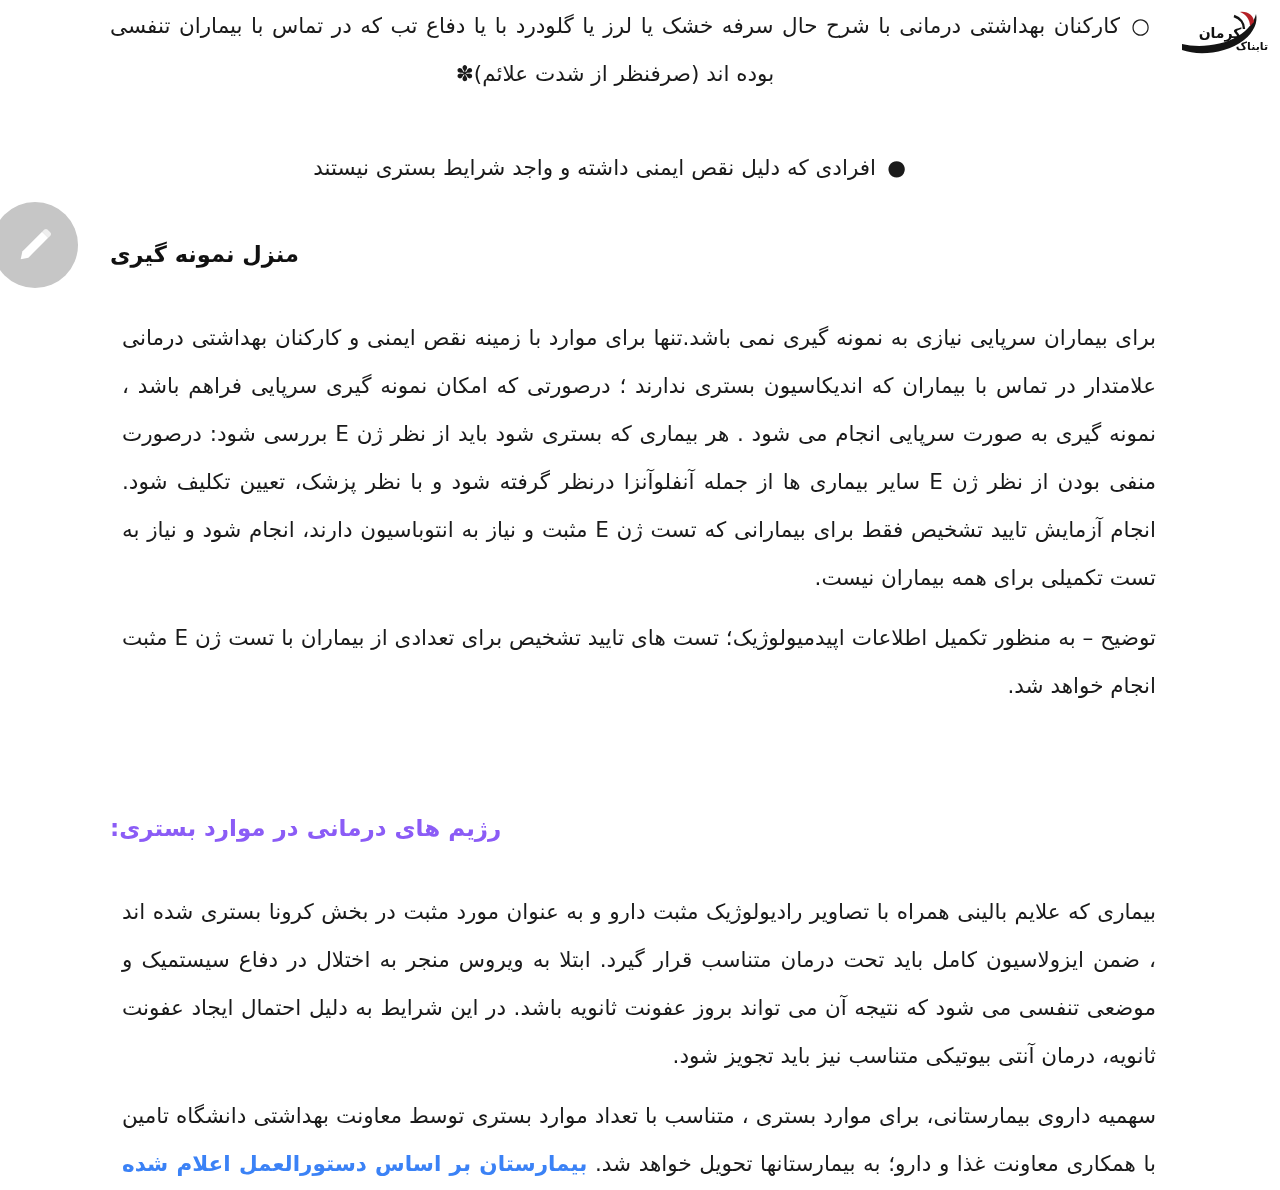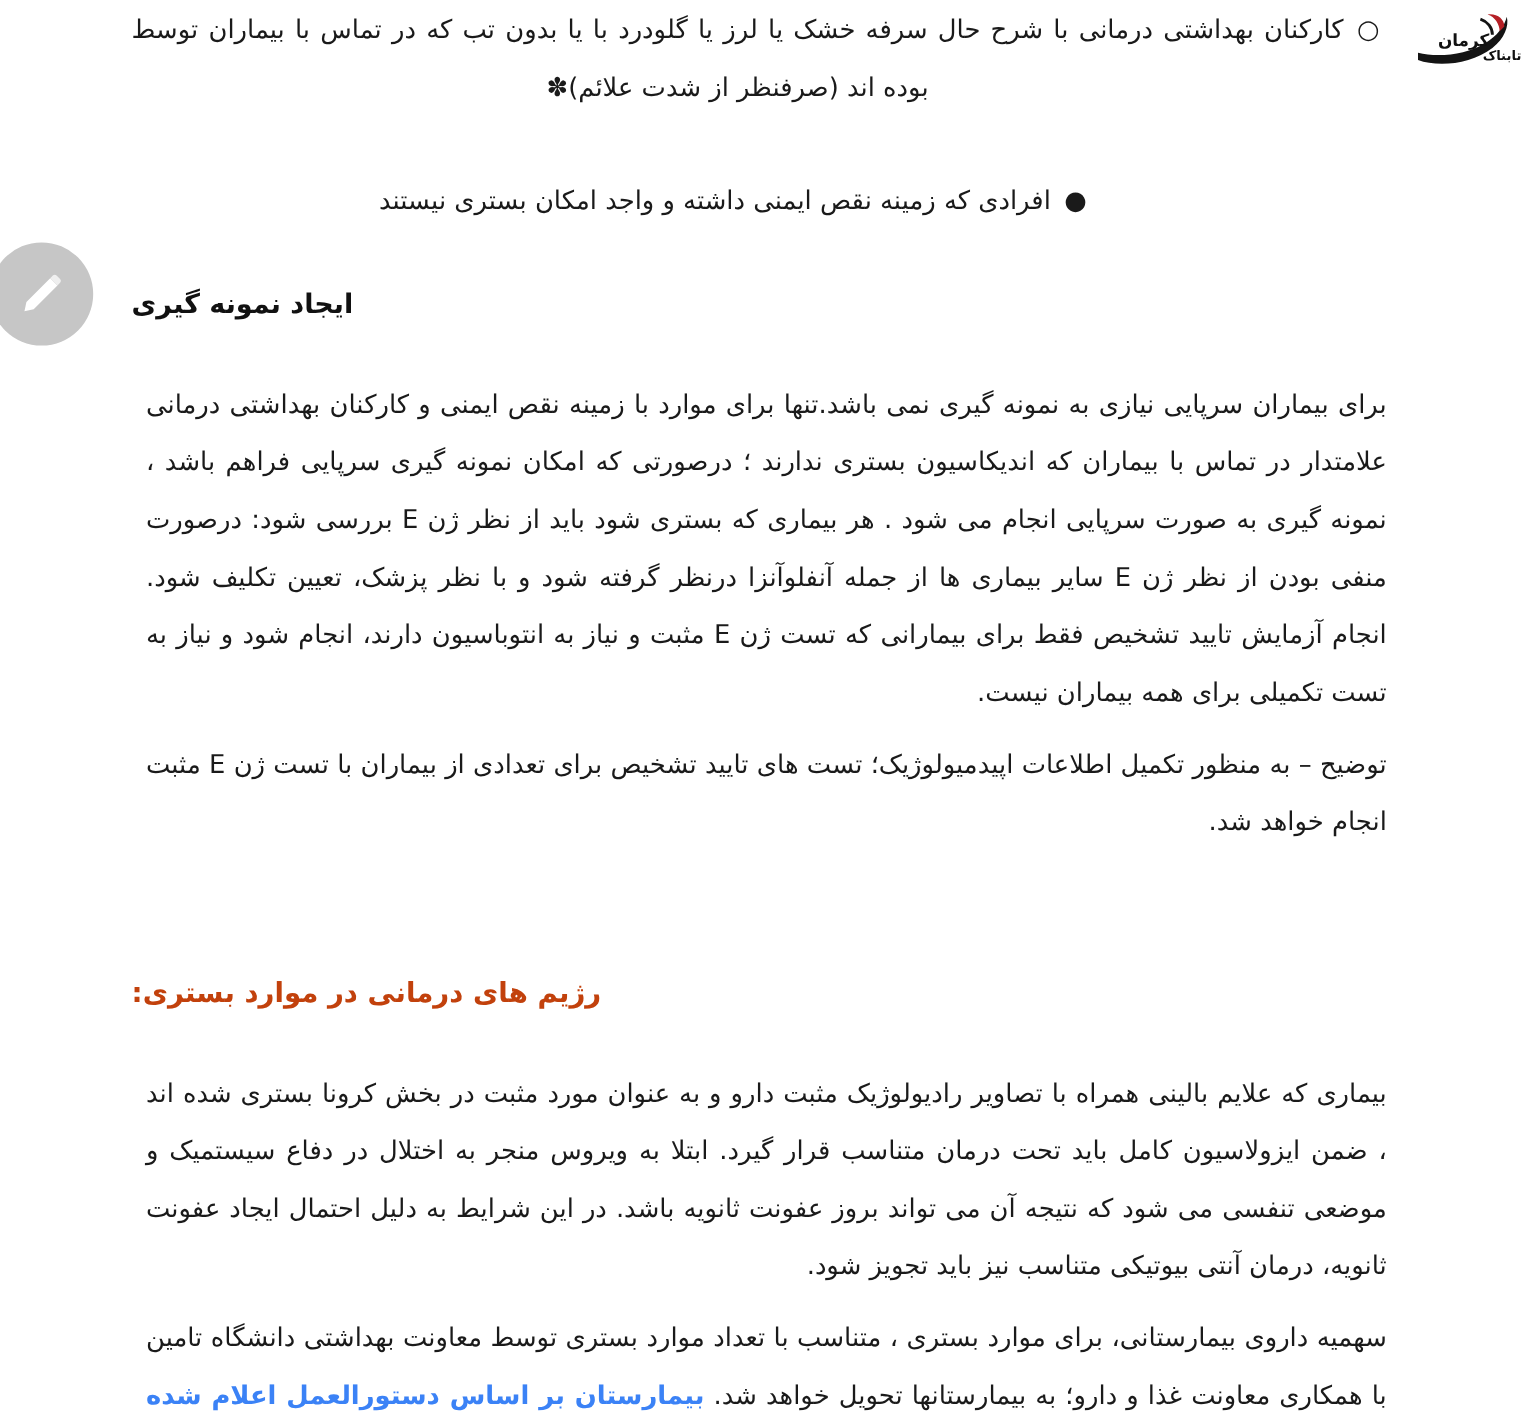--- a/index.html
+++ b/index.html
@@ -120,21 +120,21 @@
     line-height: 44px;
     text-align: left;
     color: #111111;
     margin: 0;
   }
   .heading-blue {
     font-size: 23px;
     font-weight: 700;
     line-height: 44px;
     text-align: left;
-    color: #c2410c;
+    color: #8b5cf6;
     margin: 0;
   }
 
   .gap-sm  { height: 26px; }
   .gap-md  { height: 40px; }
   .gap-xl  { height: 84px; }
 
   strong.b { font-weight: 700; color: #3b82f6; }
 </style>
 </head>
@@ -157,31 +157,31 @@
     <svg width="44" height="44" viewBox="0 0 24 24" aria-hidden="true">
       <path d="M4.2 19.8 L5.1 15.6 L15.9 4.8 L19.2 8.1 L8.4 18.9 Z" fill="#ffffff"></path>
       <path d="M15.9 4.8 L19.2 8.1 L20.4 6.9 C20.9 6.4 20.9 5.7 20.4 5.2 L18.8 3.6 C18.3 3.1 17.6 3.1 17.1 3.6 Z" fill="#efefef"></path>
     </svg>
   </button>
 
   <div class="content">
 
     <div class="bullet-row item-hollow">
       <span class="bullet-marker">○</span>
-      <div class="bullet-body">کارکنان بهداشتی درمانی با شرح حال سرفه خشک یا لرز یا گلودرد با یا بدون تب که در تماس با بیماران توسط بوده اند (صرفنظر از شدت علائم)✽</div>
+      <div class="bullet-body">کارکنان بهداشتی درمانی با شرح حال سرفه خشک یا لرز یا گلودرد با یا دفاع تب که در تماس با بیماران تنفسی بوده اند (صرفنظر از شدت علائم)✽</div>
     </div>
 
     <div class="bullet-row item-filled">
       <span class="bullet-marker">●</span>
-      <div class="bullet-body">افرادی که زمینه نقص ایمنی داشته و واجد امکان بستری نیستند</div>
+      <div class="bullet-body">افرادی که دلیل نقص ایمنی داشته و واجد شرایط بستری نیستند</div>
     </div>
 
     <div class="gap-md"></div>
 
-    <h2 class="heading-bold">ایجاد نمونه گیری</h2>
+    <h2 class="heading-bold">منزل نمونه گیری</h2>
 
     <div class="gap-sm"></div>
 
     <p class="para">برای بیماران سرپایی نیازی به نمونه گیری نمی باشد.تنها برای موارد با زمینه نقص ایمنی و کارکنان بهداشتی درمانی علامتدار در تماس با بیماران که اندیکاسیون بستری ندارند ؛ درصورتی که امکان نمونه گیری سرپایی فراهم باشد ، نمونه گیری به صورت سرپایی انجام می شود .  هر بیماری که بستری شود باید از نظر ژن E  بررسی شود: درصورت منفی بودن از نظر ژن  E  سایر بیماری ها از جمله آنفلوآنزا درنظر گرفته شود و با نظر پزشک، تعیین تکلیف شود. انجام آزمایش تایید تشخیص فقط برای بیمارانی که تست ژن  E  مثبت و نیاز به انتوباسیون دارند، انجام شود و نیاز به تست تکمیلی برای همه بیماران نیست.</p>
 
     <p class="para">توضیح – به منظور تکمیل اطلاعات اپیدمیولوژیک؛ تست های تایید تشخیص برای تعدادی از بیماران با تست ژن  E  مثبت انجام خواهد شد.</p>
 
     <div class="gap-xl"></div>
 
     <h2 class="heading-blue">رژیم های درمانی در موارد بستری:</h2>

